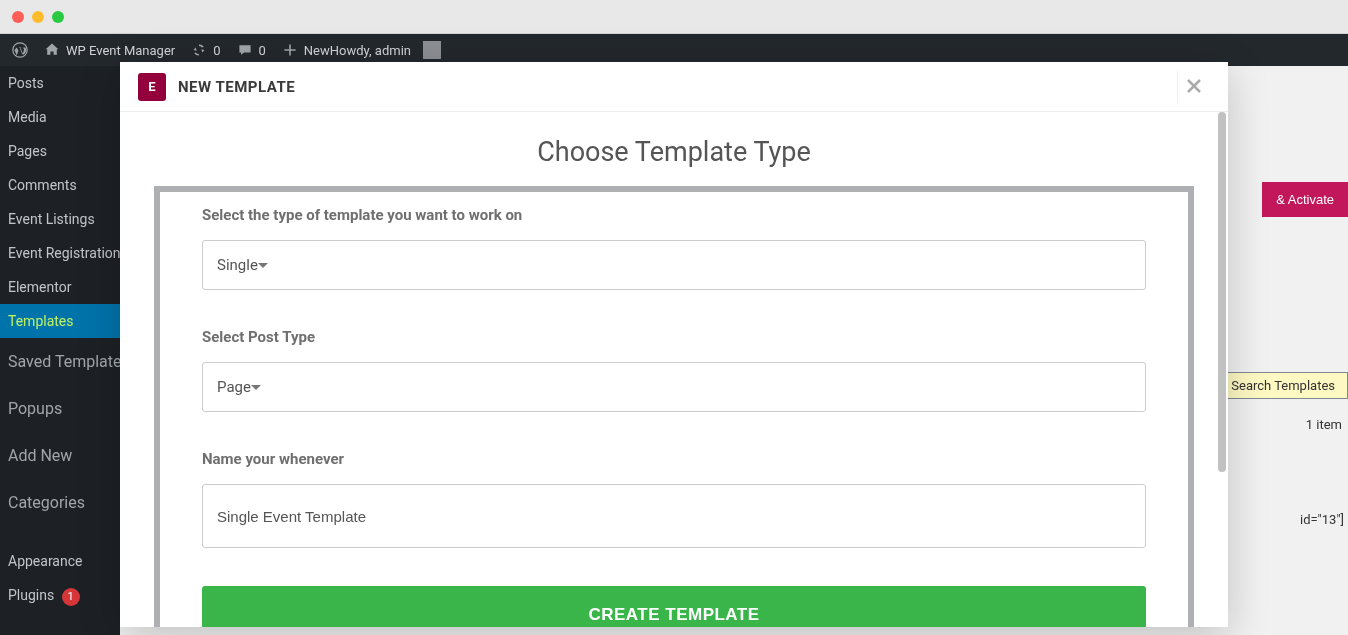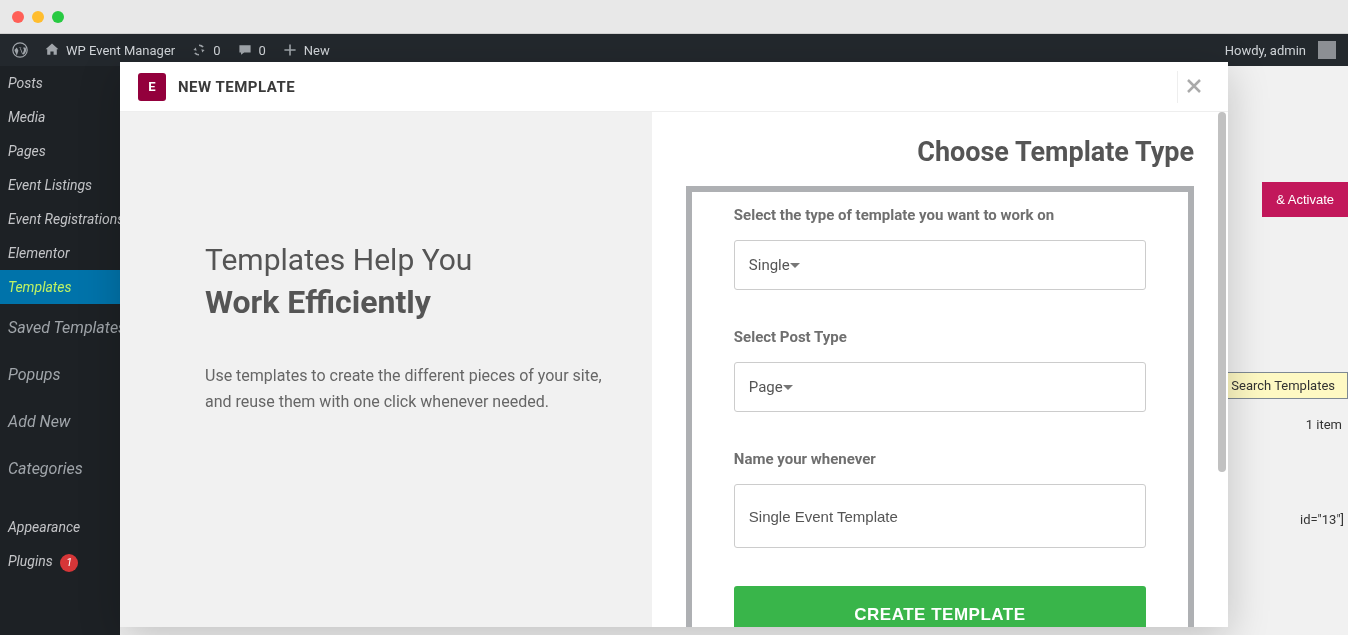--- a/index.html
+++ b/index.html
@@ -30,40 +30,39 @@
 
     
     .wp-admin-bar {
       height: 32px;
       background: #23282d;
       color: #d0d4d8;
       display: flex;
       align-items: center;
       padding: 12px 12px;
       font-size: 13px;
-      justify-content: space-between;
+      justify-content: flex-start;
     }
     .wp-admin-left, .wp-admin-right { display: flex; align-items: center; gap: 16px; }
     .wp-admin-item { display: flex; align-items: center; gap: 6px; cursor: pointer; }
     .wp-admin-item svg { width: 16px; height: 16px; fill: #a0a5aa; }
     .avatar-box { width: 18px; height: 18px; background: #8c8f94; margin-left: 6px; }
 
     
     .wp-sidebar {
       position: absolute;
       left: 0;
       top: 66px;
       bottom: 0;
       width: 120px;
       background: #1d2125;
       color: #c3c4c7;
       font-size: 14px;
       padding-top: 0;
       overflow: hidden;
-      font-style: italic;
     }
     .sidebar-item {
       padding: 9px 8px;
       cursor: pointer;
       white-space: nowrap;
     }
     .sidebar-item.active { background: #0073aa; color: #bef264; }
     .sidebar-sub { color: #a0a5aa; font-size: 16px; padding: 14px 8px; cursor: pointer; white-space: nowrap;}
     .badge {
       display: inline-flex;
@@ -175,23 +174,23 @@
     .modal-left p { margin-top: 42px; font-size: 16px; line-height: 1.65; color: #666; }
 
     .modal-right {
       flex: 1;
       background: #fff;
       padding: 24px 34px 0 34px;
       position: relative;
     }
     .modal-right h2 {
       font-size: 27px;
-      font-weight: 700;
-      color: #555;
-      text-align: right;
+      font-weight: 400;
+      color: #555;
+      text-align: center;
       margin-bottom: 18px;
     }
     .form-area {
       border: 6px solid #aeb0b3;
       padding: 14px 42px 22px 42px;
       display: flex;
       flex-direction: column;
       gap: 16px;
     }
     .form-label { font-size: 15px; color: #6f6f6f; font-weight: bold; }
@@ -298,20 +297,21 @@
       <span>Howdy, admin</span>
       <div class="avatar-box"></div>
     </div>
   </div>
 </div>
 
 <div class="wp-sidebar">
   <div class="sidebar-item"><span>Posts</span></div>
   <div class="sidebar-item"><span>Media</span></div>
   <div class="sidebar-item"><span>Pages</span></div>
+  <div class="sidebar-item"><span>Comments</span></div>
   <div class="sidebar-item"><span>Event Listings</span></div>
   <div class="sidebar-item"><span>Event Registrations</span></div>
   <div class="sidebar-item"><span>Elementor</span></div>
   <div class="sidebar-item active"><span>Templates</span></div>
   <div class="sidebar-sub"><span>Saved Templates</span></div>
   <div class="sidebar-sub"><span>Popups</span></div>
   <div class="sidebar-sub"><span>Add New</span></div>
   <div class="sidebar-sub"><span>Categories</span></div>
   <div style="height:18px"></div>
   <div class="sidebar-item"><span>Appearance</span></div>
@@ -334,27 +334,20 @@
       <div class="elementor-logo">E</div>
       <div class="modal-title">NEW TEMPLATE</div>
     </div>
     <div class="close-x">
       <svg width="16" height="16" viewBox="0 0 16 16">
           <path d="M2 2l12 12M14 2L2 14" stroke="#aaa" stroke-width="2.5" fill="none"></path>
         </svg>
     </div>
   </div>
   <div class="modal-body">
-    <div class="modal-left">
-      <h1>
-        <span>Templates Help You</span>
-        <strong>Work Efficiently</strong>
-      </h1>
-      <p>Use templates to create the different pieces of your site, and reuse them with one click whenever needed.</p>
-    </div>
     <div class="modal-right">
       <h2>Choose Template Type</h2>
       <div class="form-area">
         <div class="form-label">Select the type of template you want to work on</div>
         <div class="select-box">
           <span>Single</span>
           <span class="caret"></span>
         </div>
         <div style="height:6px"></div>
         <div class="form-label">Select Post Type</div>

